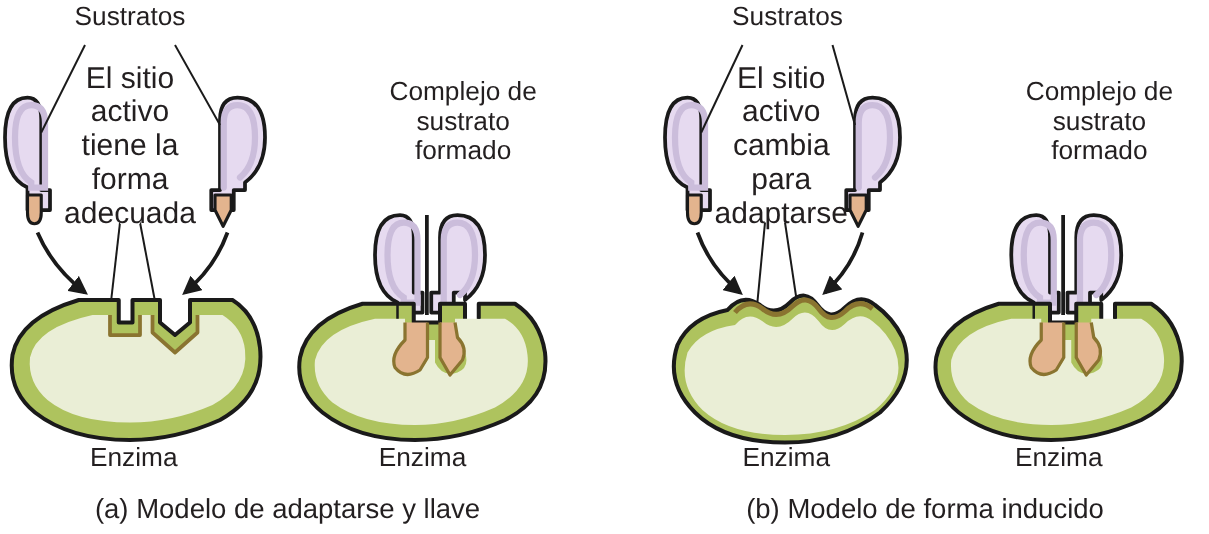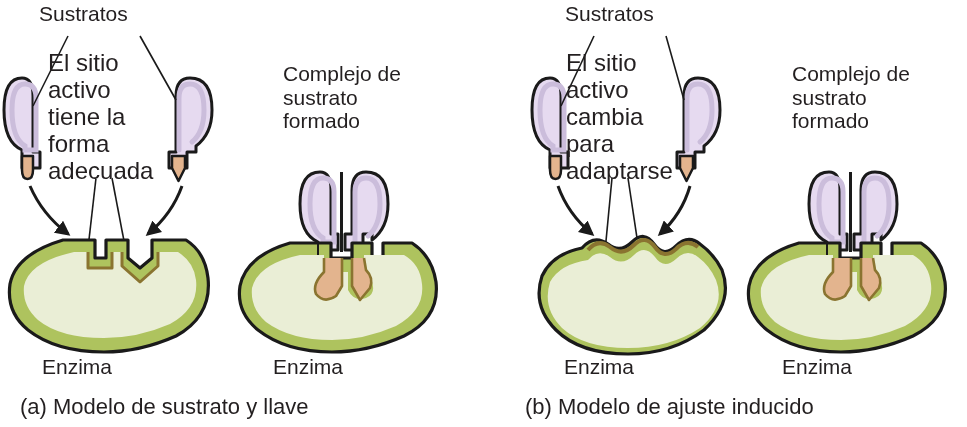--- a/index.html
+++ b/index.html
@@ -21,21 +21,21 @@
   }
   svg.layer {
     position: absolute;
     left: 0;
     top: 0;
     width: 967px;
     height: 427px;
   }
   .txt {
     position: absolute;
-    text-align: left;
+    text-align: center;
     line-height: 1.12;
     white-space: pre-line;
     color: #231f20;
   }
   .t-label   { font-size: 21px; }
   .t-caption { font-size: 22px; }
   .t-note    { font-size: 24px; }
 </style>
 </head>
 <body>
@@ -165,33 +165,33 @@
 adecuada</div>
 
   <div class="txt t-label" style="left:42px; top:355px; width:130px;">Enzima</div>
 
   <div class="txt t-label" style="left:283px; top:62px; width:175px;">Complejo de
 sustrato
 formado</div>
 
   <div class="txt t-label" style="left:273px; top:355px; width:130px;">Enzima</div>
 
-  <div class="txt t-caption" style="left:20px; top:395px; width:420px;">(a) Modelo de sustrato y llave</div>
+  <div class="txt t-caption" style="left:20px; top:395px; width:420px;">(a) Modelo de adaptarse y llave</div>
 
   <div class="txt t-label" style="left:565px; top:2px; width:130px;">Sustratos</div>
 
   <div class="txt t-note" style="left:566px; top:50px; width:118px;">El sitio
 activo
 cambia
 para
 adaptarse</div>
 
   <div class="txt t-label" style="left:564px; top:355px; width:130px;">Enzima</div>
 
   <div class="txt t-label" style="left:792px; top:62px; width:175px;">Complejo de
 sustrato
 formado</div>
 
   <div class="txt t-label" style="left:782px; top:355px; width:130px;">Enzima</div>
 
-  <div class="txt t-caption" style="left:525px; top:395px; width:430px;">(b) Modelo de ajuste inducido</div>
+  <div class="txt t-caption" style="left:525px; top:395px; width:430px;">(b) Modelo de forma inducido</div>
 
 </div>
 
 </body></html>

